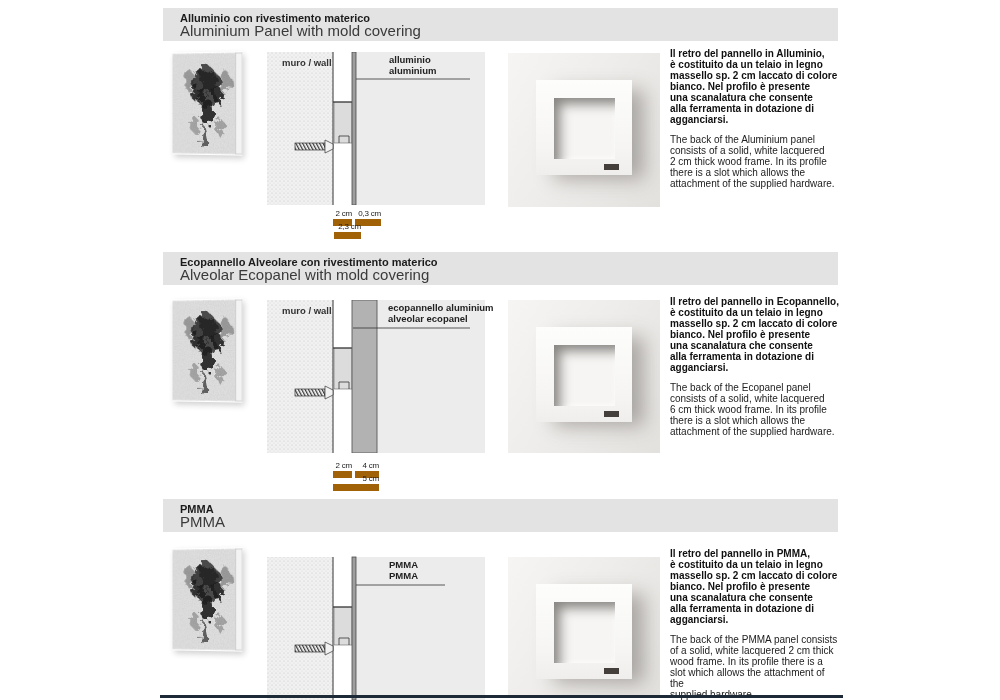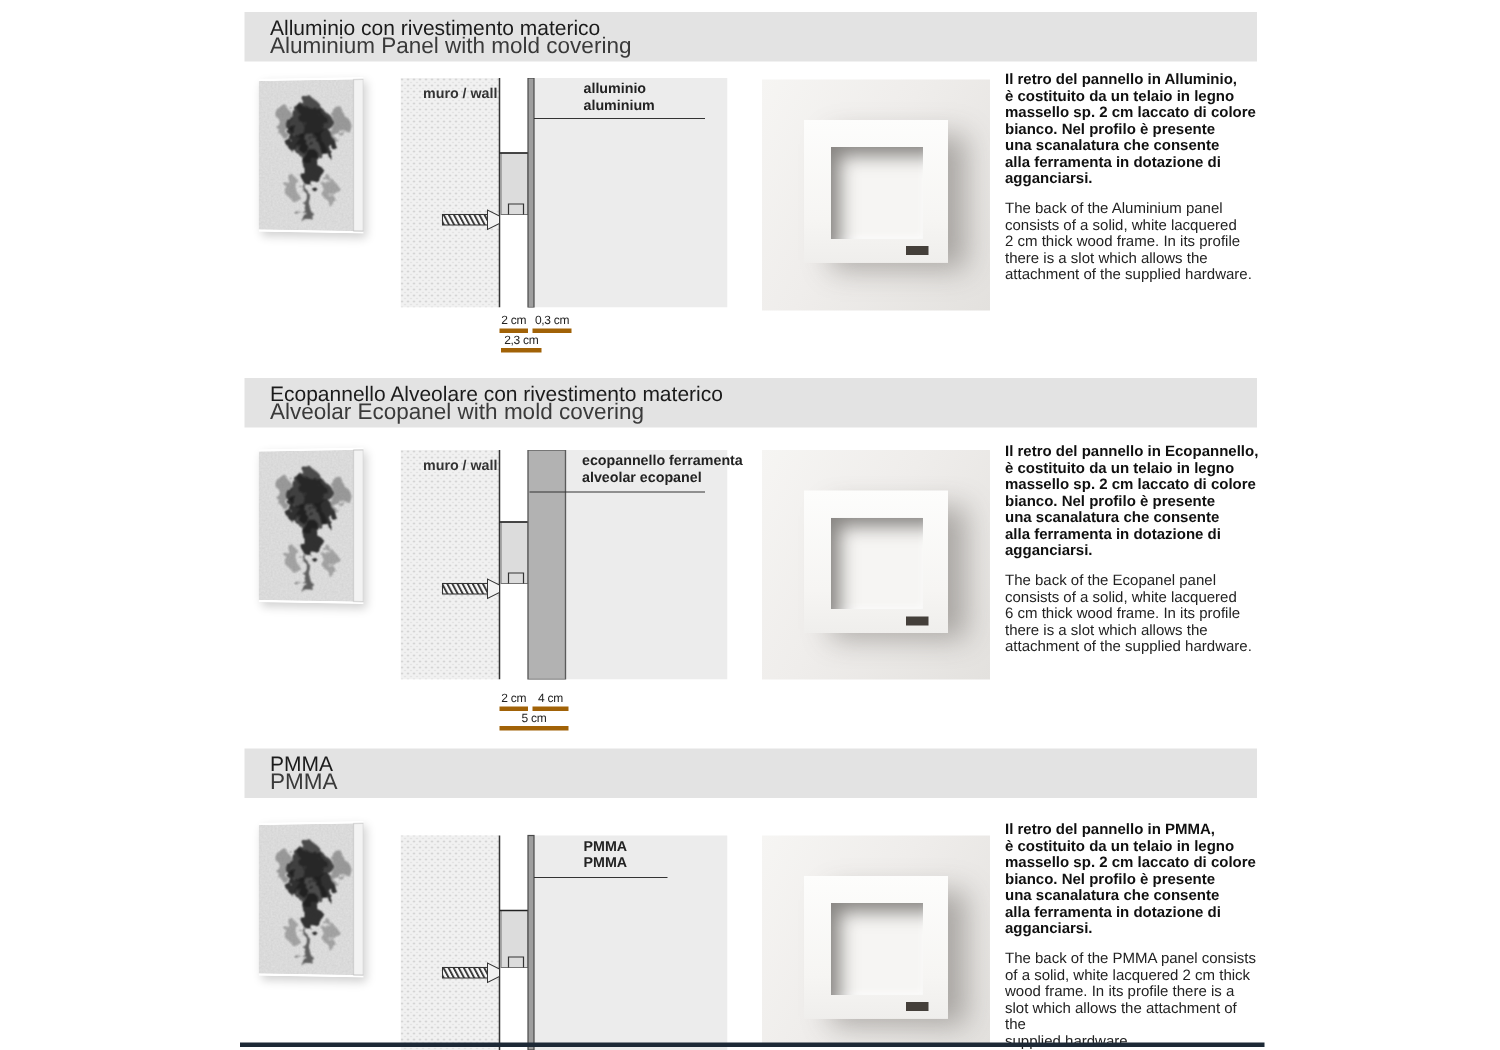--- a/index.html
+++ b/index.html
@@ -7,36 +7,36 @@
     --bottom-rule:#1d2936;
     --diagram-bg:#ececec;
   }
   html,body{margin:0;padding:0;background:#fff;}
   .page{position:relative;width:1000px;height:700px;background:#fff;overflow:hidden;
         font-family:"Liberation Sans",sans-serif;color:#1c1c1c;}
 
   
   .hdr{position:absolute;left:163px;width:675px;height:33px;background:var(--header-bg,#e3e3e3);
        box-sizing:border-box;padding:4px 0 0 17px;}
-  .hdr-t{font-size:14px;font-weight:normal;color:#1b1b1b;line-height:12px;}
+  .hdr-t{font-size:11px;font-weight:bold;color:#1b1b1b;line-height:12px;}
   .hdr-s{font-size:15px;color:#3a3a3a;line-height:12px;margin-top:1px;}
 
   
   .thumb{position:absolute;left:172px;width:70px;height:103px;
          transform:perspective(260px) rotateY(-5deg);box-shadow:2px 3px 6px rgba(0,0,0,0.18);}
   .thumb svg{width:100%;height:100%;display:block;}
 
   
   .diag{position:absolute;left:267px;width:218px;}
   .dlabel{position:absolute;font-size:9.5px;line-height:10.5px;color:#222;}
   .wall-label{font-weight:bold;color:#333;}
   .mat-it{font-weight:bold;}
   .mat-en{font-weight:bold;}
   .dims{position:absolute;font-size:8px;color:#222;white-space:nowrap;}
-  .dim{display:inline-block;text-align:center;border-bottom:3px solid #a16207;
+  .dim{display:inline-block;text-align:right;border-bottom:7px solid #a16207;
        padding-bottom:1px;margin-right:3px;letter-spacing:-0.2px;}
 
   
   .photo{position:absolute;left:508px;width:152px;overflow:hidden;
          background:linear-gradient(120deg,#f6f5f3 0%,#efedeb 45%,#e3e1de 100%);}
   .pframe{position:absolute;left:28px;top:27px;width:96px;height:95px;
           background:linear-gradient(180deg,#fdfdfc 0%,#f6f5f3 70%,#efeeec 100%);
           box-shadow:15px 7px 18px -3px rgba(75,70,64,0.40);}
   .popening{position:absolute;left:18px;top:18px;width:61px;height:61px;background:#f6f5f3;
             box-shadow:inset 9px 9px 12px -3px rgba(45,42,38,0.55),
@@ -176,21 +176,21 @@
     <path d="M72 89 v-7 h10 v7" fill="none" stroke="#333" stroke-width="0.8"></path>
     <g>
       <rect x="28" y="89" width="30" height="7" fill="url(#hatch)" stroke="#333" stroke-width="0.7"></rect>
       <polygon points="58,86 58,99 66,95 66,90" fill="#f2f2f2" stroke="#333" stroke-width="0.7"></polygon>
     </g>
     <rect x="85" y="0" width="25" height="153" fill="#b2b2b2" stroke="#5a5a5a" stroke-width="0.9"></rect>
     <line x1="86" y1="28" x2="203" y2="28" stroke="#333" stroke-width="0.8"></line>
   </svg>
   <div class="dlabel wall-label" style="left:282px;top:306px">muro / wall</div>
   <div class="dlabel" style="left:388px;top:303px">
-    <div class="mat-it">ecopannello ferramenta</div>
+    <div class="mat-it">ecopannello aluminium</div>
     <div class="mat-en">alveolar ecopanel</div>
   </div>
   <div class="dims" style="left:333px;top:461px">
     <span class="dim" style="width:19px">2 cm</span><span class="dim" style="width:24px">4 cm</span>
   </div>
   <div class="dims" style="left:333px;top:474px">
     <span class="dim" style="width:46px">5 cm</span>
   </div>
 
   <div class="photo" style="top:300px;height:153px">

